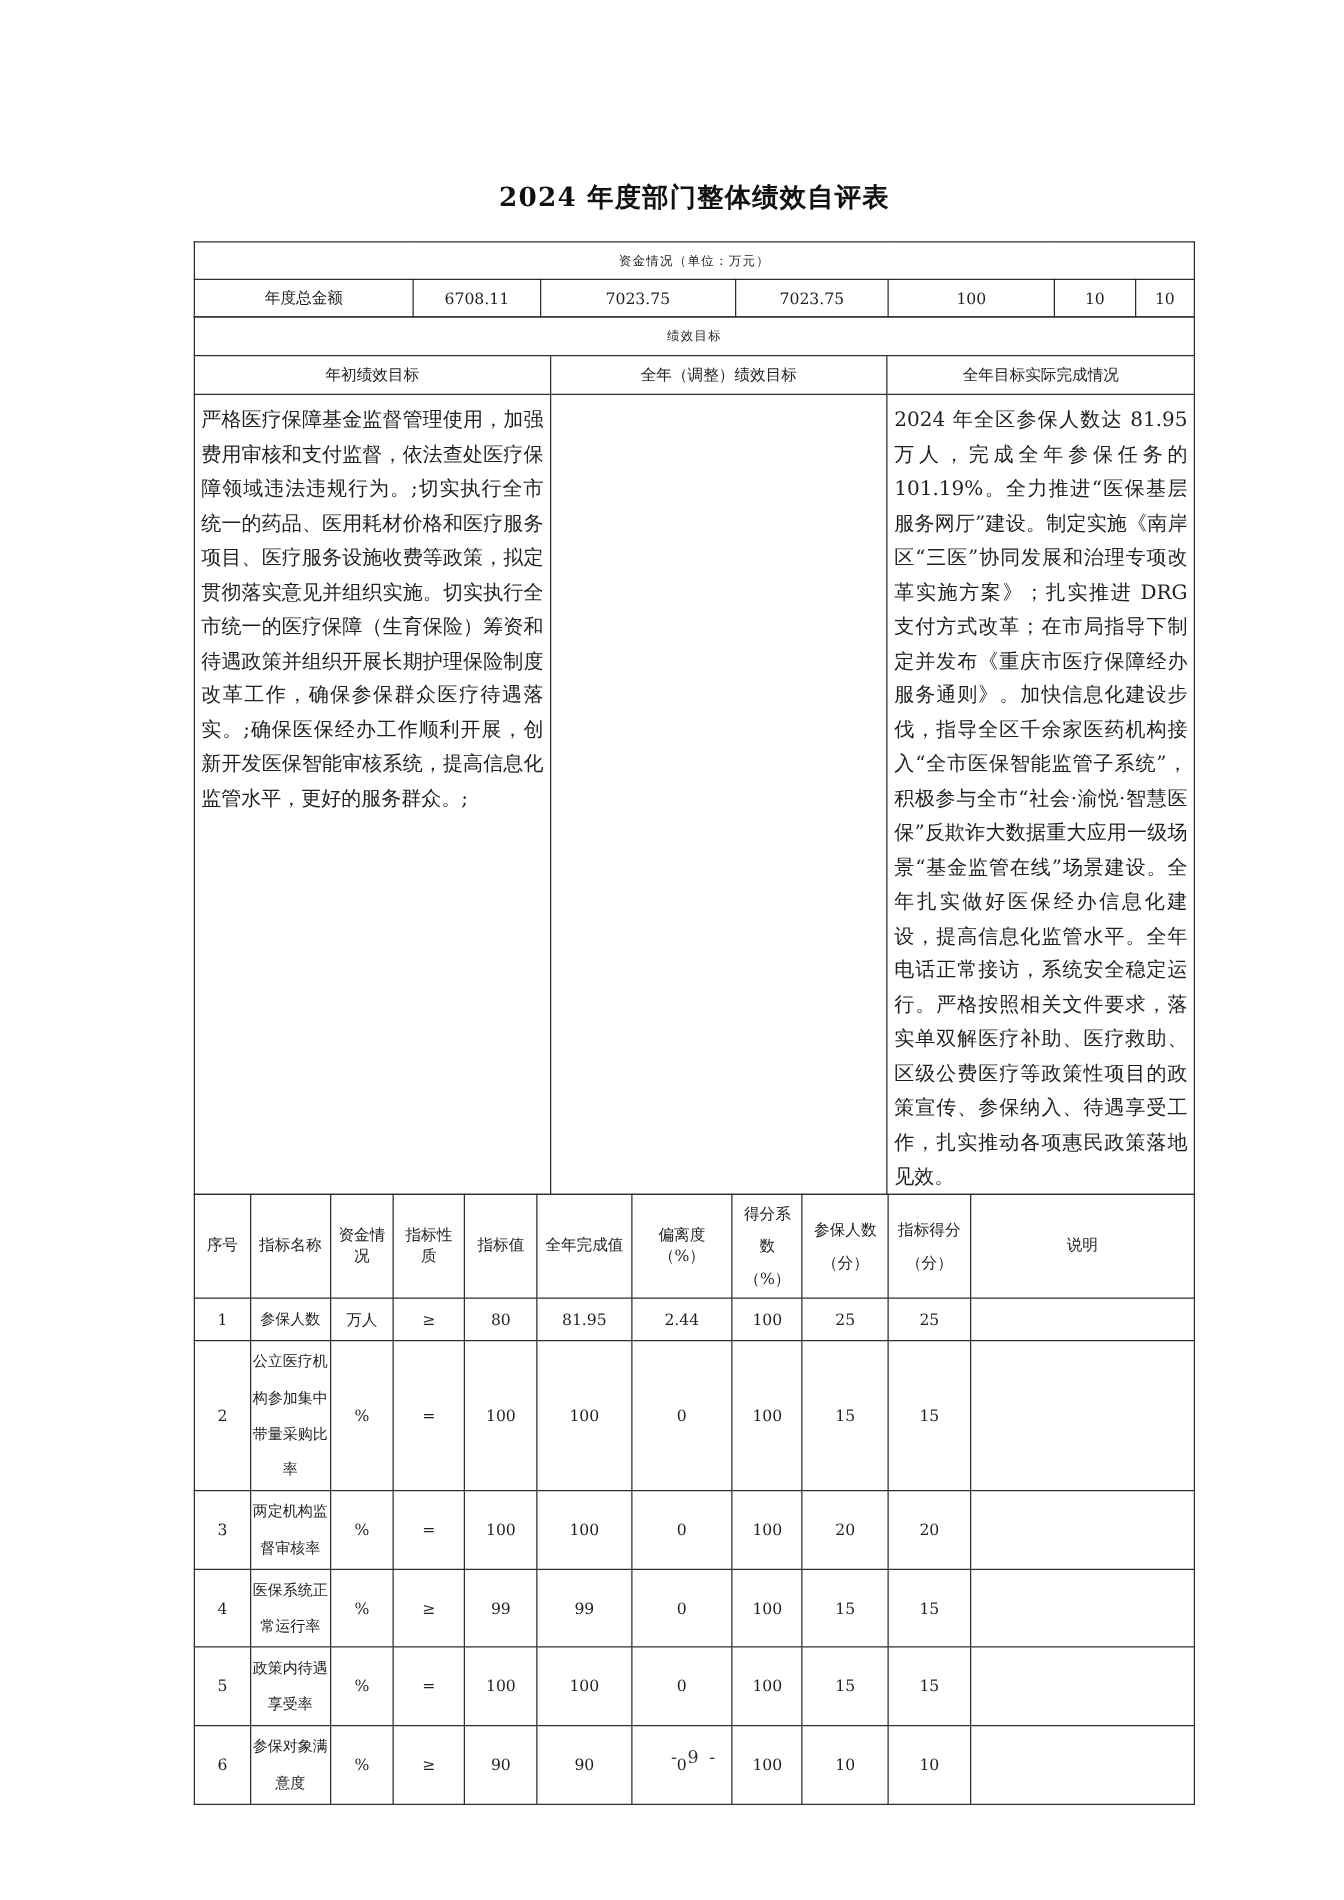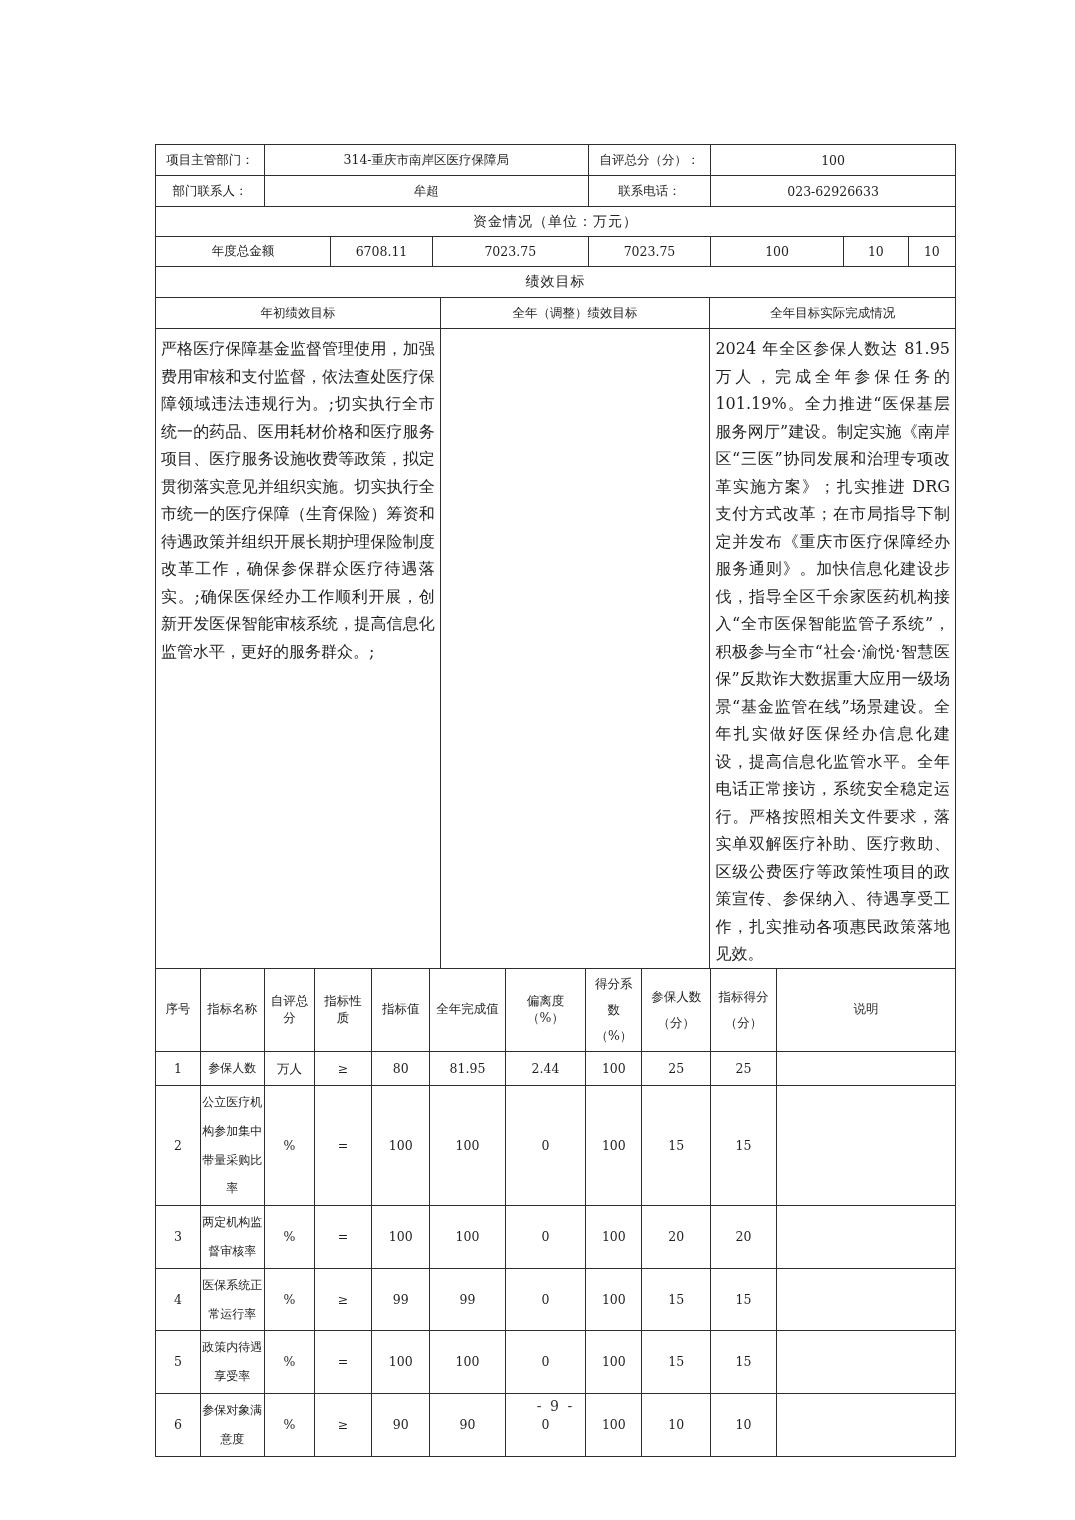--- a/index.html
+++ b/index.html
@@ -16,21 +16,21 @@
     margin:0 0 22px 0;color:#111;
   }
   table{border-collapse:collapse;width:100%;table-layout:fixed;margin-top:-1px;}
   table.first{margin-top:0;}
   td{
     border:1px solid #2e2e2e;
     text-align:center;vertical-align:middle;
     font-size:12.5px;padding:2px 4px;overflow:hidden;
     color:#1f1f1f;
   }
-  td.section{font-size:14px;letter-spacing:1px;}
+  td.section{font-size:10px;letter-spacing:1px;}
   td.prewrap{white-space:pre-line;line-height:2.1;}
   .h31{height:31px}.h30{height:30px}.h55{height:55px}.h60{height:60px}
   .h118{height:118px}.h423{height:423px}.h58{height:58px}
   td.goaltext{
     vertical-align:top;text-align:justify;
     font-size:16px;line-height:27.5px;
     padding:6px 5px 0 5px;
   }
   td.namecell{font-size:12px;line-height:2.4;padding:2px 1px;margin-left:20px;}
   td.ind{line-height:2.2;}
@@ -38,43 +38,22 @@
     position:absolute;left:155px;top:1398px;width:801px;
     text-align:center;font-size:14px;color:#333;letter-spacing:2px;
   }
 </style>
 </head>
 <body>
 
 <div class="page">
   <div class="content">
 
-
-    <table class="first">
-      <colgroup>
-          <col style="width:13.6%">
-          <col style="width:40.5%">
-          <col style="width:15.3%">
-          <col style="width:30.6%">
-        </colgroup>
-      <tbody>
-          <tr class="h31">
-        <td>项目主管部门：</td>
-        <td>314-重庆市南岸区医疗保障局</td>
-        <td>自评总分（分）：</td>
-        <td>100</td>
-      </tr>
-      <tr class="h31">
-        <td>部门联系人：</td>
-        <td>牟超</td>
-        <td>联系电话：</td>
-        <td>023-62926633</td>
-      </tr>
-    </tbody>
-      </table>
+    <h1 class="doc-title">2024 年度部门整体绩效自评表</h1>
+
 
     <table>
       <colgroup>
           <col style="width:21.9%">
           <col style="width:12.7%">
           <col style="width:19.5%">
           <col style="width:15.3%">
           <col style="width:16.6%">
           <col style="width:8.1%">
           <col style="width:5.9%">
@@ -129,21 +108,21 @@
           <col style="width:10.1%">
           <col style="width:7.0%">
         <col style="width:8.6%">
           <col style="width:8.2%">
           <col style="width:22.4%">
       </colgroup>
       <tbody>
       <tr class="h60">
         <td>序号</td>
         <td>指标名称</td>
-        <td>自评总分</td>
+        <td>资金情况</td>
         <td>指标性质</td>
         <td>指标值</td>
         <td>全年完成值</td>
         <td>偏离度（%）</td>
         <td class="prewrap">得分系数
 （%）</td>
         <td class="prewrap">参保人数
 （分）</td>
         <td class="prewrap">指标得分
 （分）</td>

